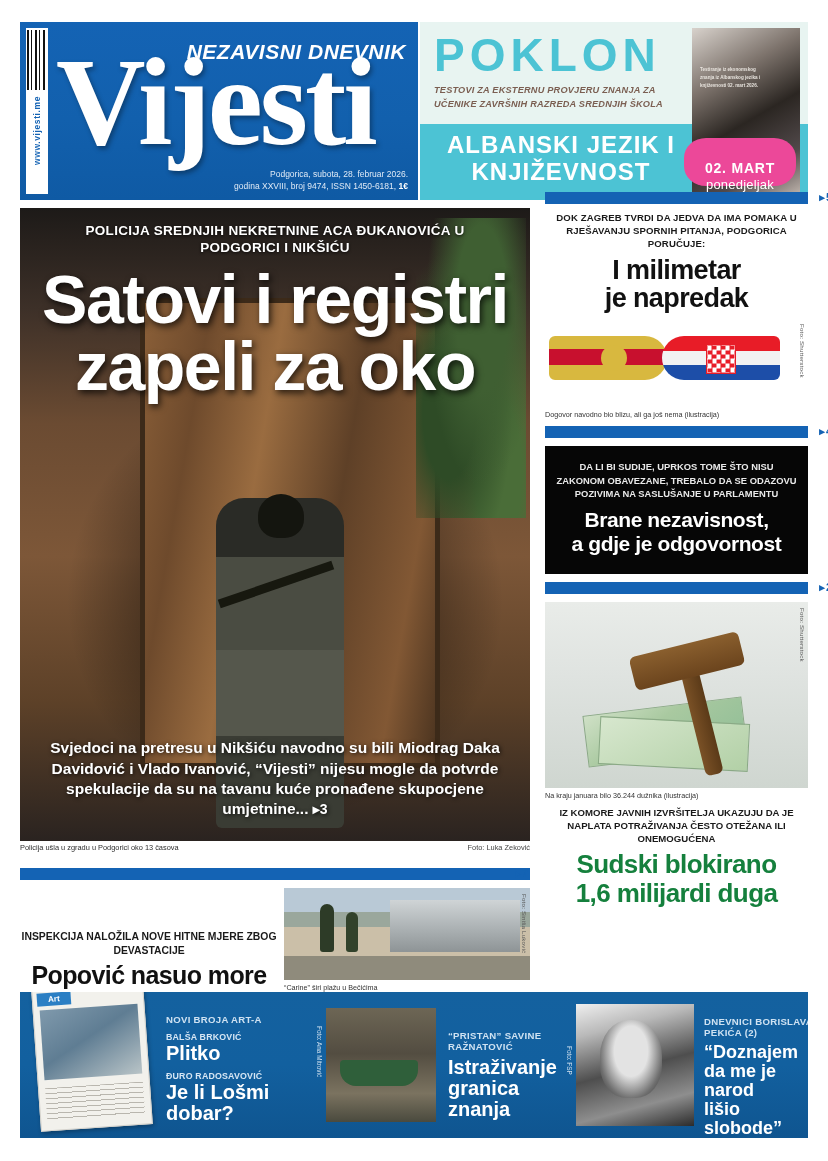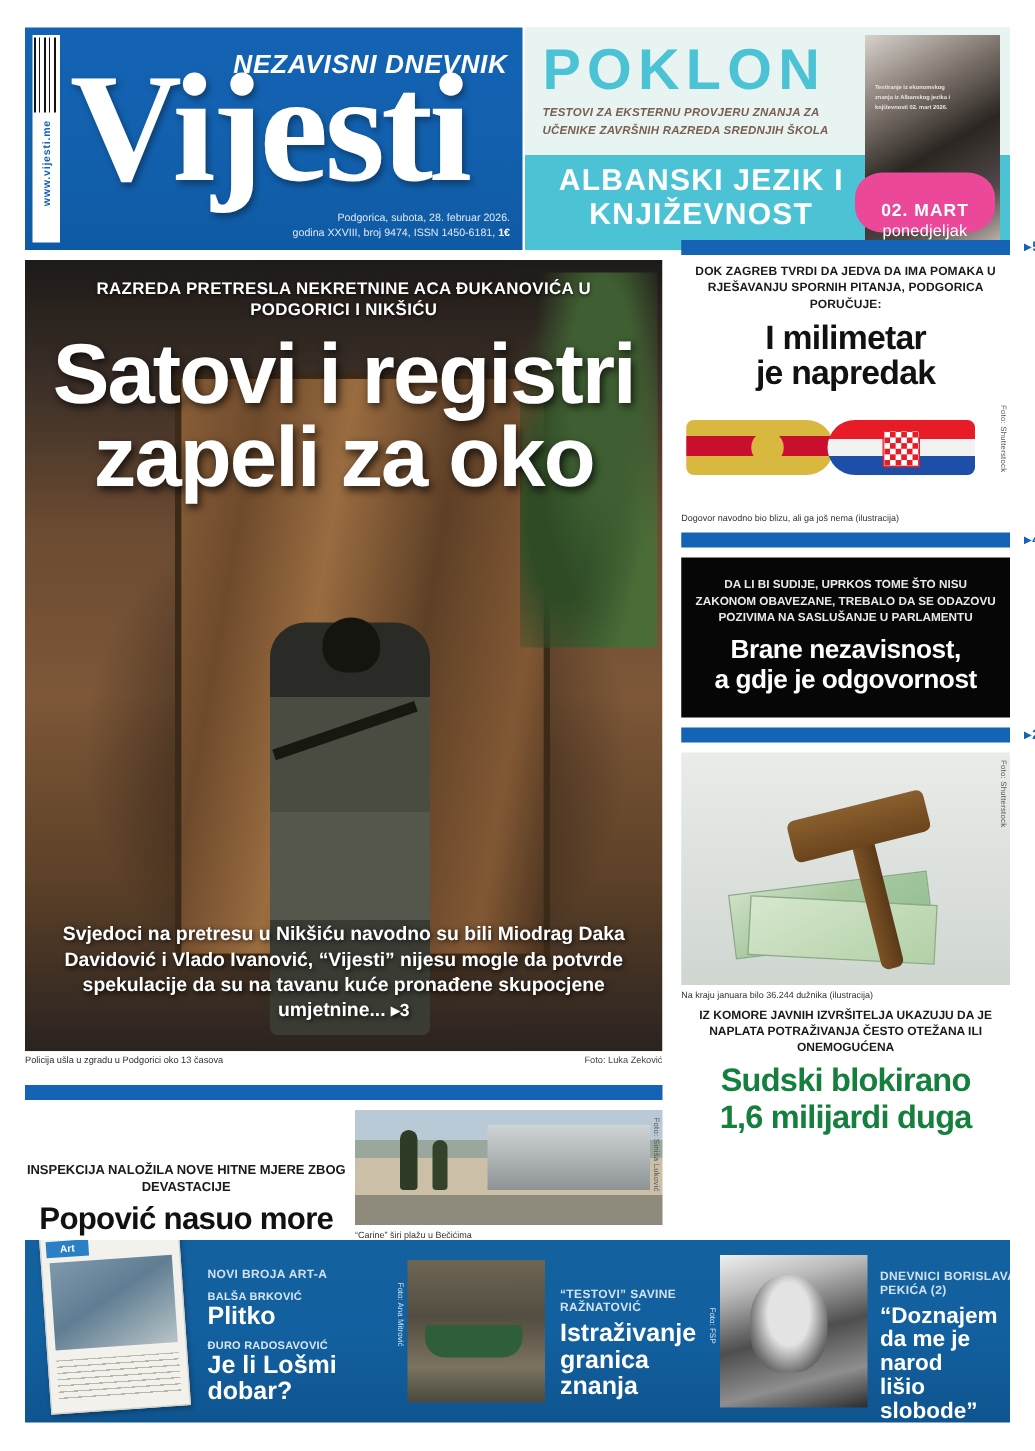--- a/index.html
+++ b/index.html
@@ -343,21 +343,21 @@
   </div>
 
   <div class="lead">
     <div class="lead-photo">
       <div class="lead-door"></div>
       <div class="lead-leaves"></div>
       <div class="lead-officer"></div>
       <div class="lead-helmet"></div>
       <div class="lead-gun"></div>
     </div>
-    <div class="lead-kicker">RAZREDA PRETRESLA NEKRETNINE ACA ĐUKANOVIĆA U PODGORICI I NIKŠIĆU</div>
+    <div class="lead-kicker">POLICIJA SREDNJIH NEKRETNINE ACA ĐUKANOVIĆA U PODGORICI I NIKŠIĆU</div>
     <div class="lead-head">
       <div>Satovi i registri</div>
       <div>zapeli za oko</div>
     </div>
     <div class="lead-deck">
       <span>Svjedoci na pretresu u Nikšiću navodno su bili Miodrag Daka Davidović i Vlado Ivanović, “Vijesti” nijesu mogle da potvrde spekulacije da su na tavanu kuće pronađene skupocjene umjetnine...</span>
       <span class="pg">▸<span>3</span></span>
     </div>
   </div>
   <div class="lead-cap">
@@ -449,21 +449,21 @@
       <div class="b-author">ĐURO RADOSAVOVIĆ</div>
       <div class="b-title">Je li Lošmi dobar?</div>
     </div>
 
     <div class="bb-vcred">Foto: Ana Mitrović</div>
     <div class="bb-photo1">
       <div class="bb-boat"></div>
     </div>
 
     <div class="bb-col2">
-      <div class="b-label">“TESTOVI” SAVINE RAŽNATOVIĆ</div>
+      <div class="b-label">“PRISTAN” SAVINE RAŽNATOVIĆ</div>
       <div class="b-title" style="margin-top:5px">
         <div>Istraživanje</div>
         <div>granica znanja</div>
       </div>
     </div>
 
     <div class="bb-vcred2">Foto: FSP</div>
     <div class="bb-photo2">
       <div class="bb-face"></div>
     </div>

